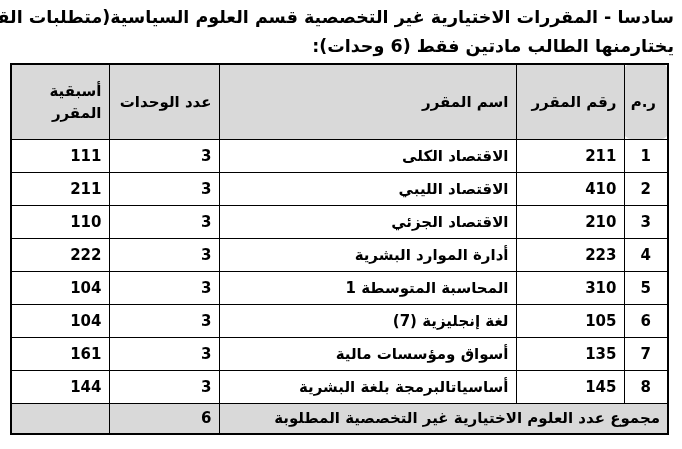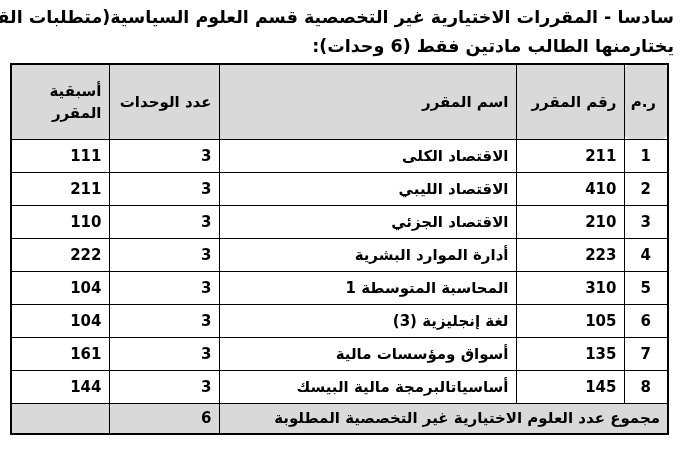--- a/index.html
+++ b/index.html
@@ -129,35 +129,35 @@
     <tr>
       <td class="cell-index">5</td>
       <td>310</td>
       <td>المحاسبة المتوسطة 1</td>
       <td>3</td>
       <td>104</td>
     </tr>
     <tr>
       <td class="cell-index">6</td>
       <td>105</td>
-      <td>لغة إنجليزية (3)</td>
+      <td>لغة إنجليزية (7)</td>
       <td>3</td>
       <td>104</td>
     </tr>
     <tr>
       <td class="cell-index">7</td>
       <td>135</td>
       <td>أسواق ومؤسسات مالية</td>
       <td>3</td>
       <td>161</td>
     </tr>
     <tr>
       <td class="cell-index">8</td>
       <td>145</td>
-      <td>أساسياتالبرمجة مالية البيسك</td>
+      <td>أساسياتالبرمجة بلغة البشرية</td>
       <td>3</td>
       <td>144</td>
     </tr>
   </tbody>
   <tfoot>
     <tr>
       <td colspan="3">مجموع عدد العلوم الاختيارية  غير التخصصية المطلوبة</td>
       <td>6</td>
       <td></td>
     </tr>

